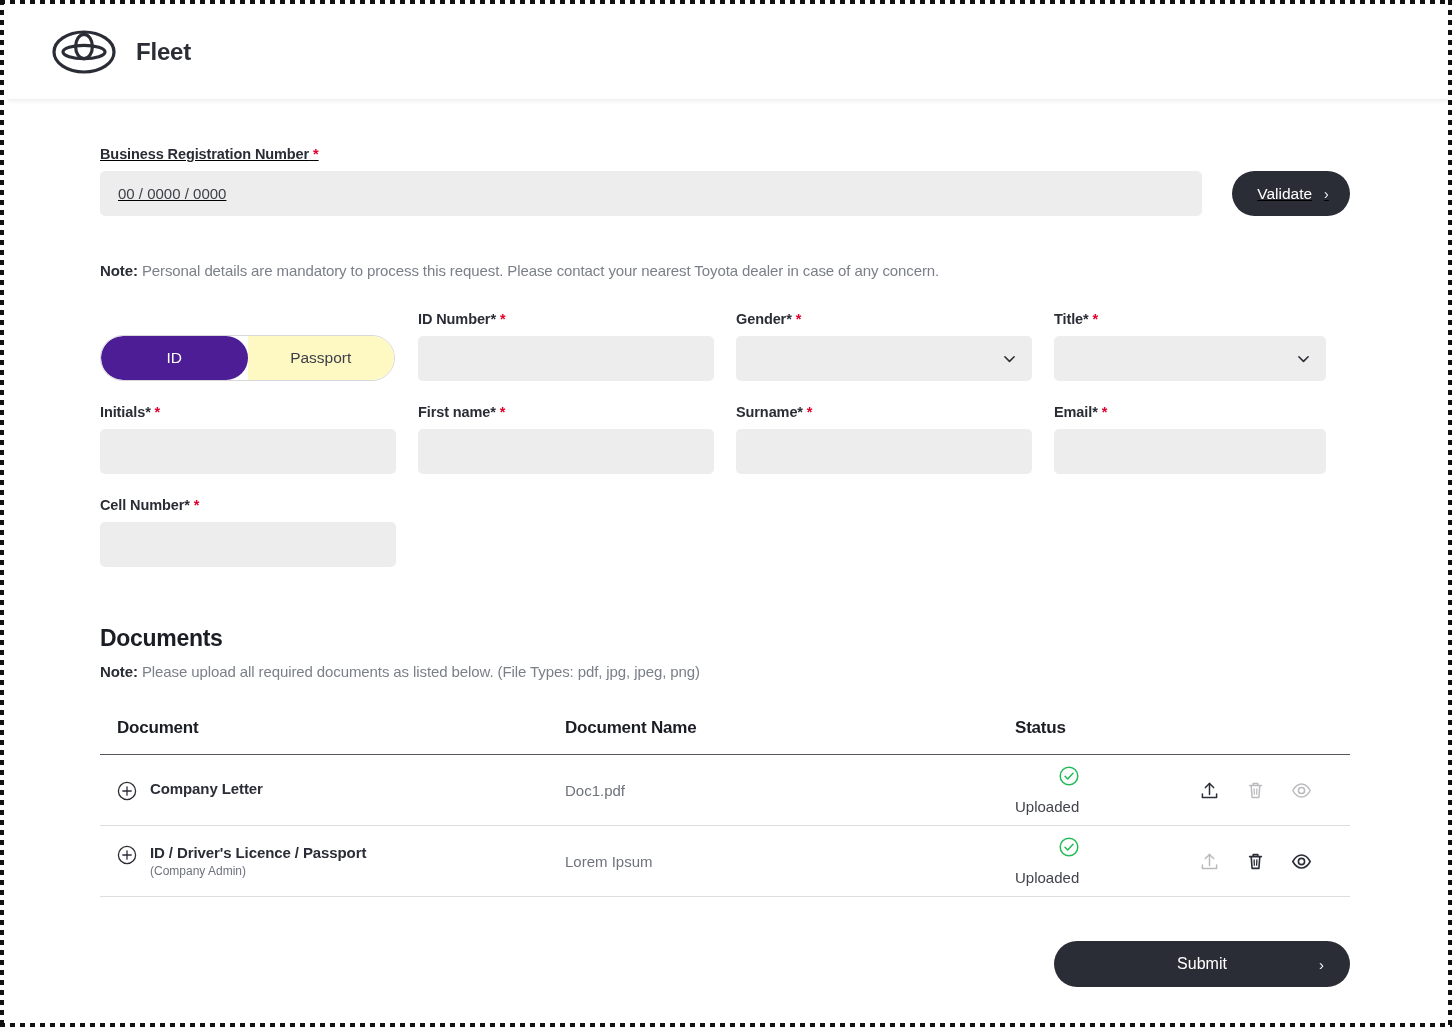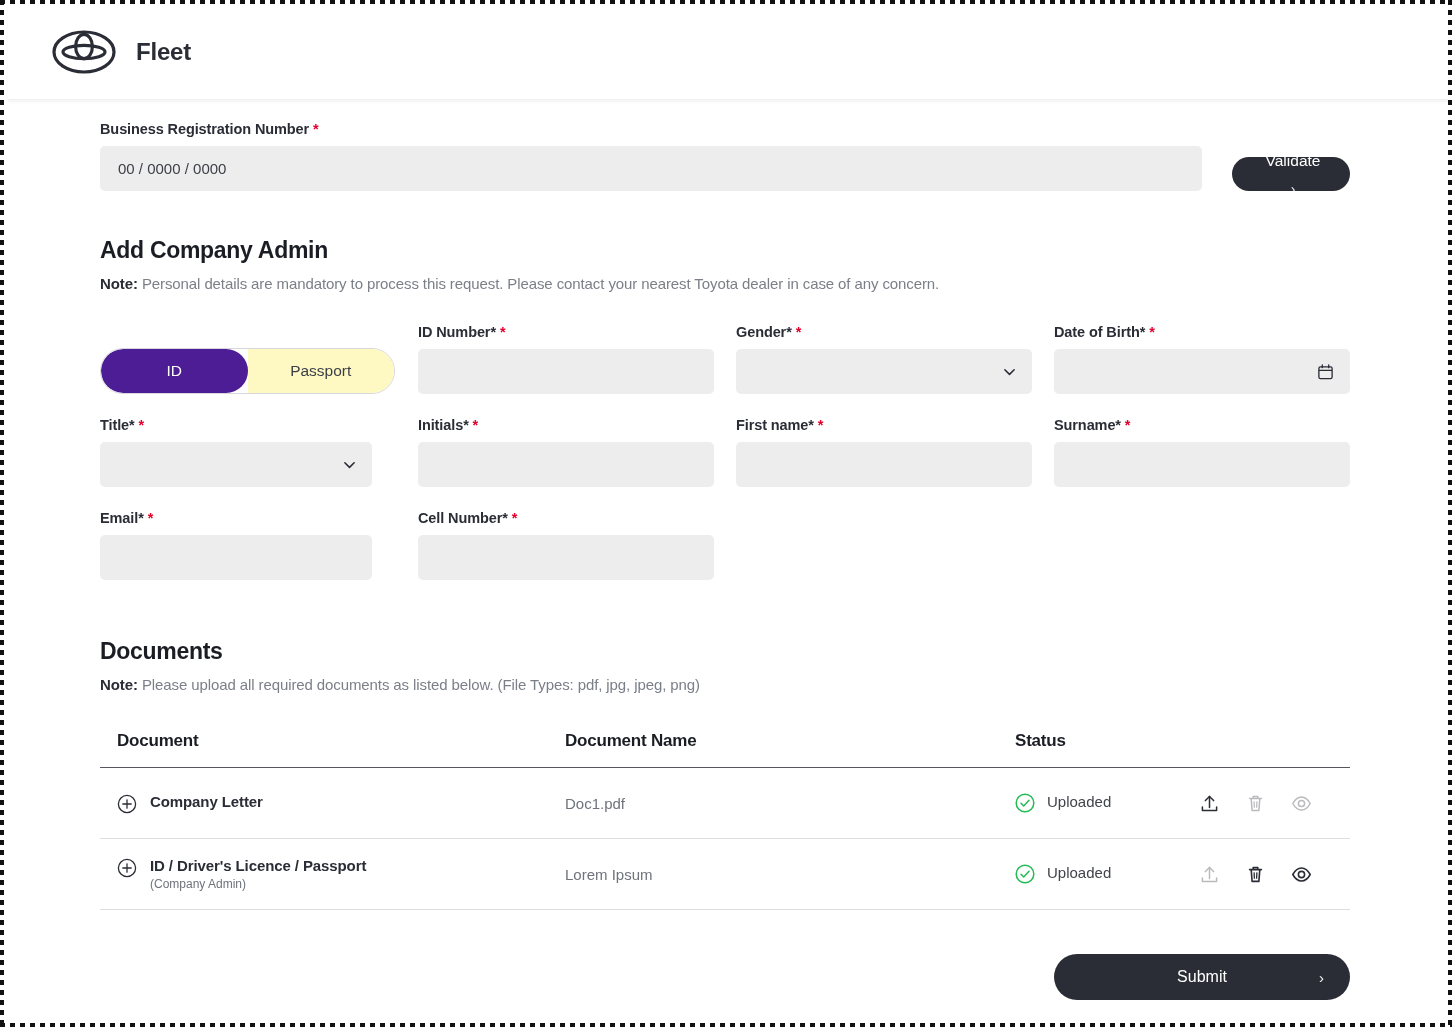--- a/index.html
+++ b/index.html
@@ -89,40 +89,39 @@
     font-family: "Liberation Sans", sans-serif;
     font-size: 15px;
     color: #737373;
     padding: 0 18px;
     outline: none;
     display: block;
   }
   .input-box::placeholder { color: #3c3f47; opacity: 1; }
 
   
-  .brn-block { margin-top: 21px; }
+  .brn-block { margin-top: 46px; text-decoration: underline; }
   .brn-row { display: flex; align-items: flex-end; gap: 0; }
   .brn-field { width: 1112px; }
   .btn-validate {
     margin-left: 30px;
-    height: 34px;
+    height: 45px;
     min-width: 118px;
     background: #2b2d36;
     color: #ffffff;
     border: none;
     border-radius: 24px;
     font-family: "Liberation Sans", sans-serif;
     font-size: 15.5px;
     display: flex;
     align-items: center;
     justify-content: center;
     gap: 12px;
     padding: 0 20px 0 24px;
     cursor: pointer;
-    flex-direction: column;
   }
   .chev-r { font-size: 14px; line-height: 1; opacity: 0.95; }
 
   
   .section-title {
     font-size: 23px;
     font-weight: bold;
     color: #1b1d24;
     letter-spacing: -0.3px;
   }
@@ -242,21 +241,21 @@
     font-size: 15px;
     color: #6f737c;
   }
   .doc-cell-stat {
     flex: 1;
     display: flex;
     align-items: center;
     justify-content: space-between;
     padding-right: 38px;
   }
-  .status-wrap { display: flex; align-items: flex-start; gap: 12px; }
+  .status-wrap { display: flex; align-items: flex-end; gap: 12px; flex-direction: column; }
   .status-text { font-size: 15px; color: #41444c; }
   .check-circle { width: 20px; height: 20px; }
   .act-group { display: flex; align-items: center; gap: 25px; }
   .act-icon { width: 21px; height: 21px; cursor: pointer; }
   .act-icon.dim { opacity: 0.32; cursor: default; }
 
   
   .footer-btns {
     display: flex;
     justify-content: flex-end;
@@ -330,21 +329,20 @@
             <input class="input-box" type="text" placeholder="00 / 0000 / 0000" style="">
           </div>
           <button class="btn-validate">
             <span>Validate</span>
             <span class="chev-r">›</span>
           </button>
         </div>
       </div>
 
       <div style="margin-top:46px">
-        <div class="section-title">Add Company Admin</div>
         <div class="note-line">
           <b>Note:</b>
           <span>Personal details are mandatory to process this request. Please contact your nearest Toyota dealer in case of any concern.</span>
         </div>
 
         <div class="fgrid">
 
           <div class="cell">
             <div class="toggle">
               <div class="toggle-seg active">ID</div>
@@ -366,35 +364,20 @@
               <span class="req">*</span>
             </div>
             <div class="select-wrap">
               <input class="input-box" type="text" readonly="" style="">
               <svg class="sel-chev" viewBox="0 0 14 14">
                 <path d="M2 4.6 L7 9.6 L12 4.6" fill="none" stroke="#2b2d36" stroke-width="1.7" stroke-linecap="round" stroke-linejoin="round"></path>
               </svg>
             </div>
           </div>
 
-          <div class="cell">
-            <div class="field-label">
-              <span>Date of Birth*</span>
-              <span class="req">*</span>
-            </div>
-            <div class="select-wrap">
-              <input class="input-box" type="text" style="">
-              <svg class="cal-icon" viewBox="0 0 18 18">
-                <rect x="2" y="3.6" width="14" height="12.4" rx="1.6" fill="none" stroke="#2b2d36" stroke-width="1.4"></rect>
-                <line x1="2" y1="7.2" x2="16" y2="7.2" stroke="#2b2d36" stroke-width="1.4"></line>
-                <line x1="5.6" y1="1.6" x2="5.6" y2="4.4" stroke="#2b2d36" stroke-width="1.4" stroke-linecap="round"></line>
-                <line x1="12.4" y1="1.6" x2="12.4" y2="4.4" stroke="#2b2d36" stroke-width="1.4" stroke-linecap="round"></line>
-              </svg>
-            </div>
-          </div>
 
           <div class="cell">
             <div class="field-label">
               <span>Title*</span>
               <span class="req">*</span>
             </div>
             <div class="select-wrap narrow">
               <input class="input-box" type="text" readonly="" style="">
               <svg class="sel-chev" viewBox="0 0 14 14">
                 <path d="M2 4.6 L7 9.6 L12 4.6" fill="none" stroke="#2b2d36" stroke-width="1.7" stroke-linecap="round" stroke-linejoin="round"></path>

